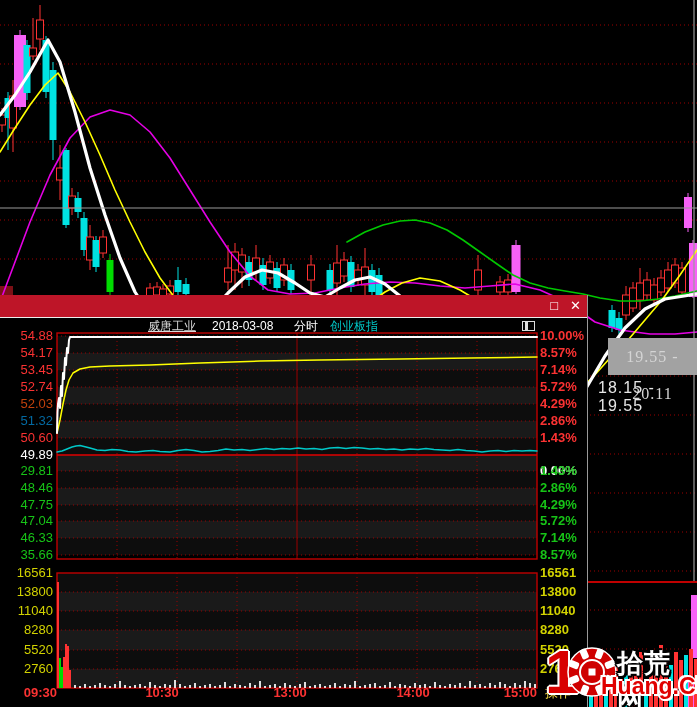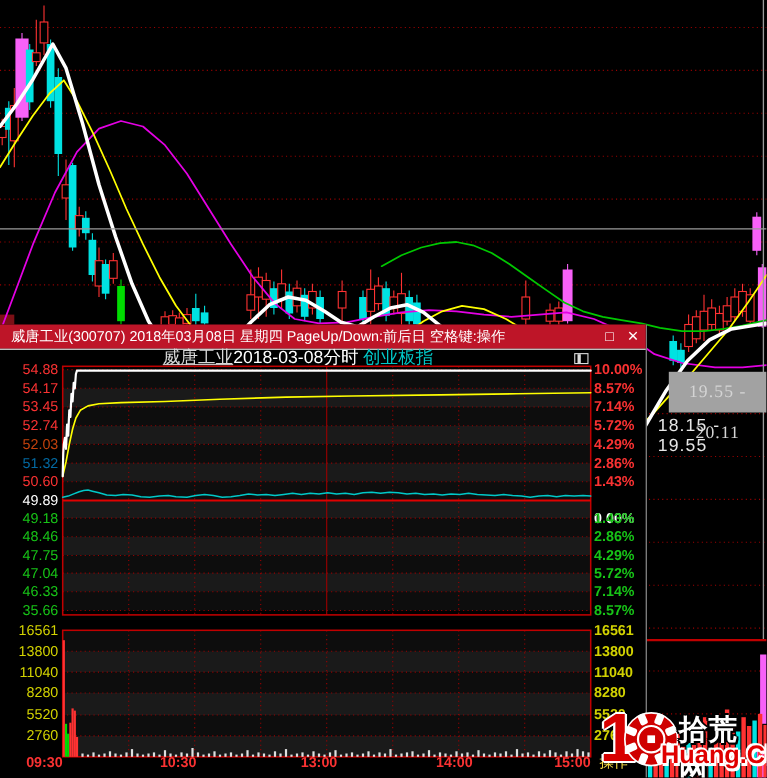--- a/index.html
+++ b/index.html
@@ -10,21 +10,21 @@
   .tip-box-text{position:absolute;z-index:2;width:89px;height:37px;line-height:37px;
      text-align:center;font-size:16px;letter-spacing:1px;}
   .tip-under-text{position:absolute;z-index:2;font-size:16px;letter-spacing:1px;}
   #popup{position:absolute;left:0;top:295px;width:588px;height:412px;z-index:3;background:#000;
          border-right:1px solid #9a9a9a;}
   #popup-titlebar{position:absolute;left:0;top:0;width:100%;height:22px;}
   #popup-title{position:absolute;left:10px;top:0;height:22px;line-height:22px;color:#fff;font-size:13px;white-space:nowrap;}
   #win-buttons{position:absolute;right:6px;top:0;height:22px;display:flex;align-items:center;gap:12px;}
   .win-btn{color:#fff;font-size:13px;line-height:22px;cursor:default;}
   #content-topline{position:absolute;left:0;top:22px;width:100%;height:1px;background:#ededed;}
-  .subitem{position:absolute;top:24px;height:14px;line-height:14px;font-size:16px;white-space:nowrap;}
+  .subitem{position:absolute;top:24px;height:14px;line-height:14px;font-size:12px;white-space:nowrap;}
   #sub-name{left:148px;color:#d8d8d8;text-decoration:underline;}
   #sub-date{left:212px;color:#fff;}
   #sub-mode{left:294px;color:#fff;}
   #sub-index{left:330px;color:#00c8c8;}
   #sub-icon{position:absolute;left:522px;top:26px;width:13px;height:10px;border:1px solid #dcdcdc;background:#000;}
   #sub-icon span{position:absolute;left:2px;top:0;width:3px;height:8px;background:#dcdcdc;}
   #mini-svg{position:absolute;left:0;top:0;}
   .axis-label{position:absolute;width:45px;left:8px;text-align:right;font-size:13px;font-weight:400;height:15px;line-height:15px;}
   .pct-label{position:absolute;left:540px;text-align:left;font-size:13px;font-weight:700;height:15px;line-height:15px;}
   .time-label{position:absolute;top:390px;font-size:13px;font-weight:700;height:15px;line-height:15px;white-space:nowrap;}
@@ -214,21 +214,20 @@
       <rect x="689" y="649" width="4" height="58" fill="#ff3232"></rect>
       <rect x="694" y="659" width="4" height="48" fill="#ff3232"></rect>
       <rect x="608" y="338" width="89" height="37" fill="#a2a2a2"></rect>
     </svg>
 
   <div class="tip-box-text" style="left: 608px; top: 338px; color: rgb(212, 212, 212); font-family: Liberation Serif, serif;">19.55 - 20.11</div>
   <div class="tip-under-text" style="left:598px;top:379px;color:#e6e6e6;">18.15 - 19.55</div>
 
   <div id="popup">
     <div id="popup-titlebar" style="background: rgb(190, 21, 40);">
-      <div id="popup-title">威唐工业(300707) 2018年03月08日 星期四 PageUp/Down:前后日 空格键:操作</div>
       <div id="win-buttons">
         <span class="win-btn">□</span>
         <span class="win-btn">✕</span>
       </div>
     </div>
     <div id="content-topline"></div>
 
     <span class="subitem" id="sub-name">威唐工业</span>
     <span class="subitem" id="sub-date">2018-03-08</span>
     <span class="subitem" id="sub-mode">分时</span>
@@ -399,21 +398,21 @@
 
     <div id="axis-labels">
         <div class="axis-label" style="color: rgb(250, 50, 50); top: 33px;">54.88</div>
         <div class="axis-label" style="color: rgb(250, 50, 50); top: 50px;">54.17</div>
         <div class="axis-label" style="color: rgb(250, 50, 50); top: 67px;">53.45</div>
         <div class="axis-label" style="color: rgb(250, 50, 50); top: 84px;">52.74</div>
         <div class="axis-label" style="color: #c2410c; top: 101px;">52.03</div>
         <div class="axis-label" style="color: #0369a1; top: 118px;">51.32</div>
         <div class="axis-label" style="color: rgb(250, 50, 50); top: 135px;">50.60</div>
         <div class="axis-label" style="color: rgb(255, 255, 255); top: 152px;">49.89</div>
-        <div class="axis-label" style="color: rgb(23, 195, 23); top: 168px;">49.18</div>
+        <div class="axis-label" style="color: rgb(23, 195, 23); top: 168px;">29.81</div>
         <div class="axis-label" style="color: rgb(23, 195, 23); top: 185px;">48.46</div>
         <div class="axis-label" style="color: rgb(23, 195, 23); top: 202px;">47.75</div>
         <div class="axis-label" style="color: rgb(23, 195, 23); top: 218px;">47.04</div>
         <div class="axis-label" style="color: rgb(23, 195, 23); top: 235px;">46.33</div>
         <div class="axis-label" style="color: rgb(23, 195, 23); top: 252px;">35.66</div>
         <div class="pct-label" style="color: rgb(250, 50, 50); top: 33px;">10.00%</div>
         <div class="pct-label" style="color: rgb(250, 50, 50); top: 50px;">8.57%</div>
         <div class="pct-label" style="color: rgb(250, 50, 50); top: 67px;">7.14%</div>
         <div class="pct-label" style="color: rgb(250, 50, 50); top: 84px;">5.72%</div>
         <div class="pct-label" style="color: rgb(250, 50, 50); top: 101px;">4.29%</div>

